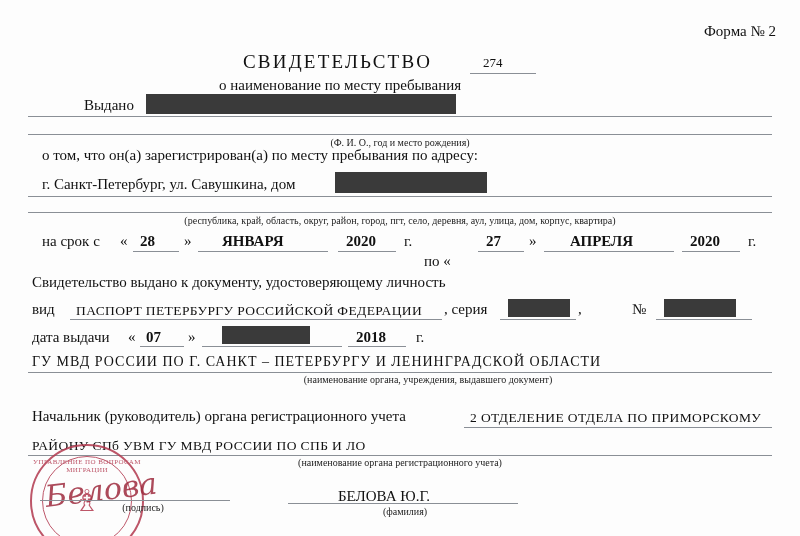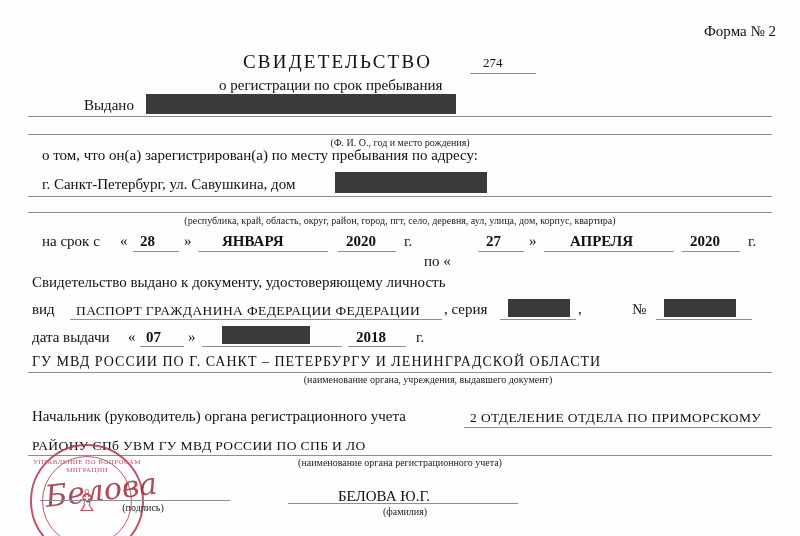--- a/index.html
+++ b/index.html
@@ -134,21 +134,21 @@
 <body>
 
 <div id="page">
 
   <div class="txt form-no" style="right:24px; top:24px;">Форма № 2</div>
 
   <div class="txt title-main" style="left:243px; top:52px;">СВИДЕТЕЛЬСТВО</div>
   <div class="txt num-274" style="left:483px; top:56px;">274</div>
   <div class="line" style="left:470px; top:73px; width:66px;"></div>
 
-  <div class="txt title-sub" style="left:219px; top:78px;">о регистрации по срок пребывания</div>
+  <div class="txt title-sub" style="left:219px; top:78px;">о наименование по месту пребывания</div>
 
   <div class="txt body-txt" style="left:84px; top:98px;">Выдано</div>
   <div class="redact" style="left:146px; top:94px; width:310px; height:20px;"></div>
   <div class="line" style="left:28px; top:116px; width:744px;"></div>
 
   <div class="line" style="left:28px; top:134px; width:744px;"></div>
   <div class="caption" style="left:0; top:138px; width:800px;">(Ф. И. О., год и место рождения)</div>
 
   <div class="txt body-txt" style="left:42px; top:148px;">о том, что он(а) зарегистрирован(а) по месту пребывания по адресу:</div>
 
@@ -175,21 +175,21 @@
   <div class="txt body-txt" style="left:529px; top:234px;">»</div>
   <div class="txt date-num" style="left:570px; top:234px;">АПРЕЛЯ</div>
   <div class="line" style="left:544px; top:251px; width:130px;"></div>
   <div class="txt date-num" style="left:690px; top:234px;">2020</div>
   <div class="line" style="left:682px; top:251px; width:58px;"></div>
   <div class="txt body-txt" style="left:748px; top:234px;">г.</div>
 
   <div class="txt body-txt" style="left:32px; top:275px;">Свидетельство выдано к документу, удостоверяющему личность</div>
 
   <div class="txt body-txt" style="left:32px; top:302px;">вид</div>
-  <div class="txt caps-txt" style="left:76px; top:304px;">ПАСПОРТ ГРАЖДАНИНА ФЕДЕРАЦИИ ФЕДЕРАЦИИ</div>
+  <div class="txt caps-txt" style="left:76px; top:304px;">ПАСПОРТ ПЕТЕРБУРГУ РОССИЙСКОЙ ФЕДЕРАЦИИ</div>
   <div class="line" style="left:70px; top:319px; width:372px;"></div>
   <div class="txt body-txt" style="left:444px; top:302px;">, серия</div>
   <div class="redact" style="left:508px; top:299px; width:62px; height:18px;"></div>
   <div class="line" style="left:500px; top:319px; width:76px;"></div>
   <div class="txt body-txt" style="left:578px; top:302px;">,</div>
   <div class="txt body-txt" style="left:632px; top:302px;">№</div>
   <div class="redact" style="left:664px; top:299px; width:72px; height:18px;"></div>
   <div class="line" style="left:656px; top:319px; width:96px;"></div>
 
   <div class="txt body-txt" style="left:32px; top:330px;">дата выдачи</div>

